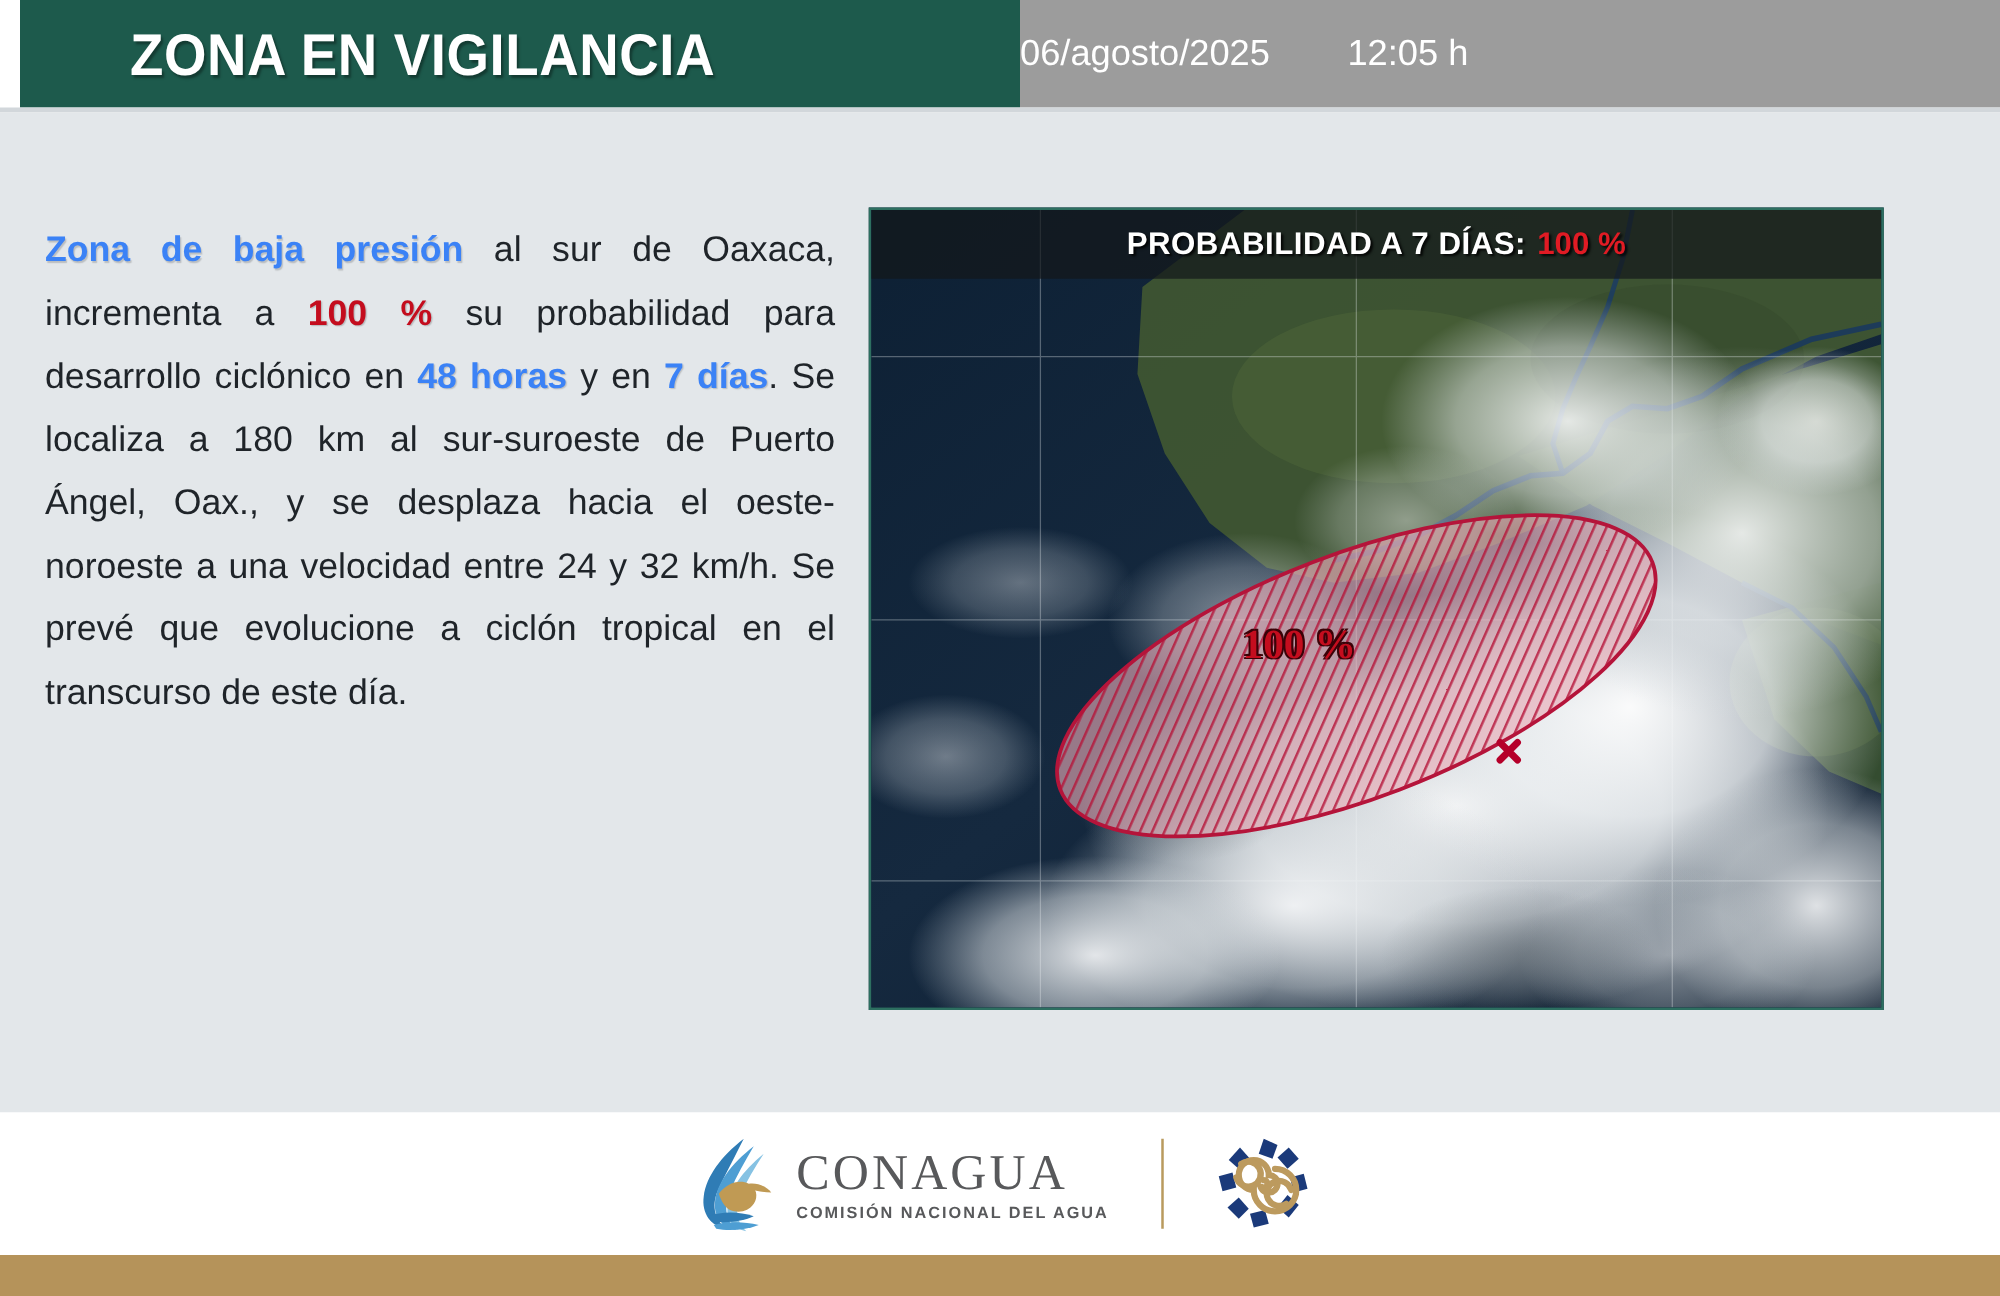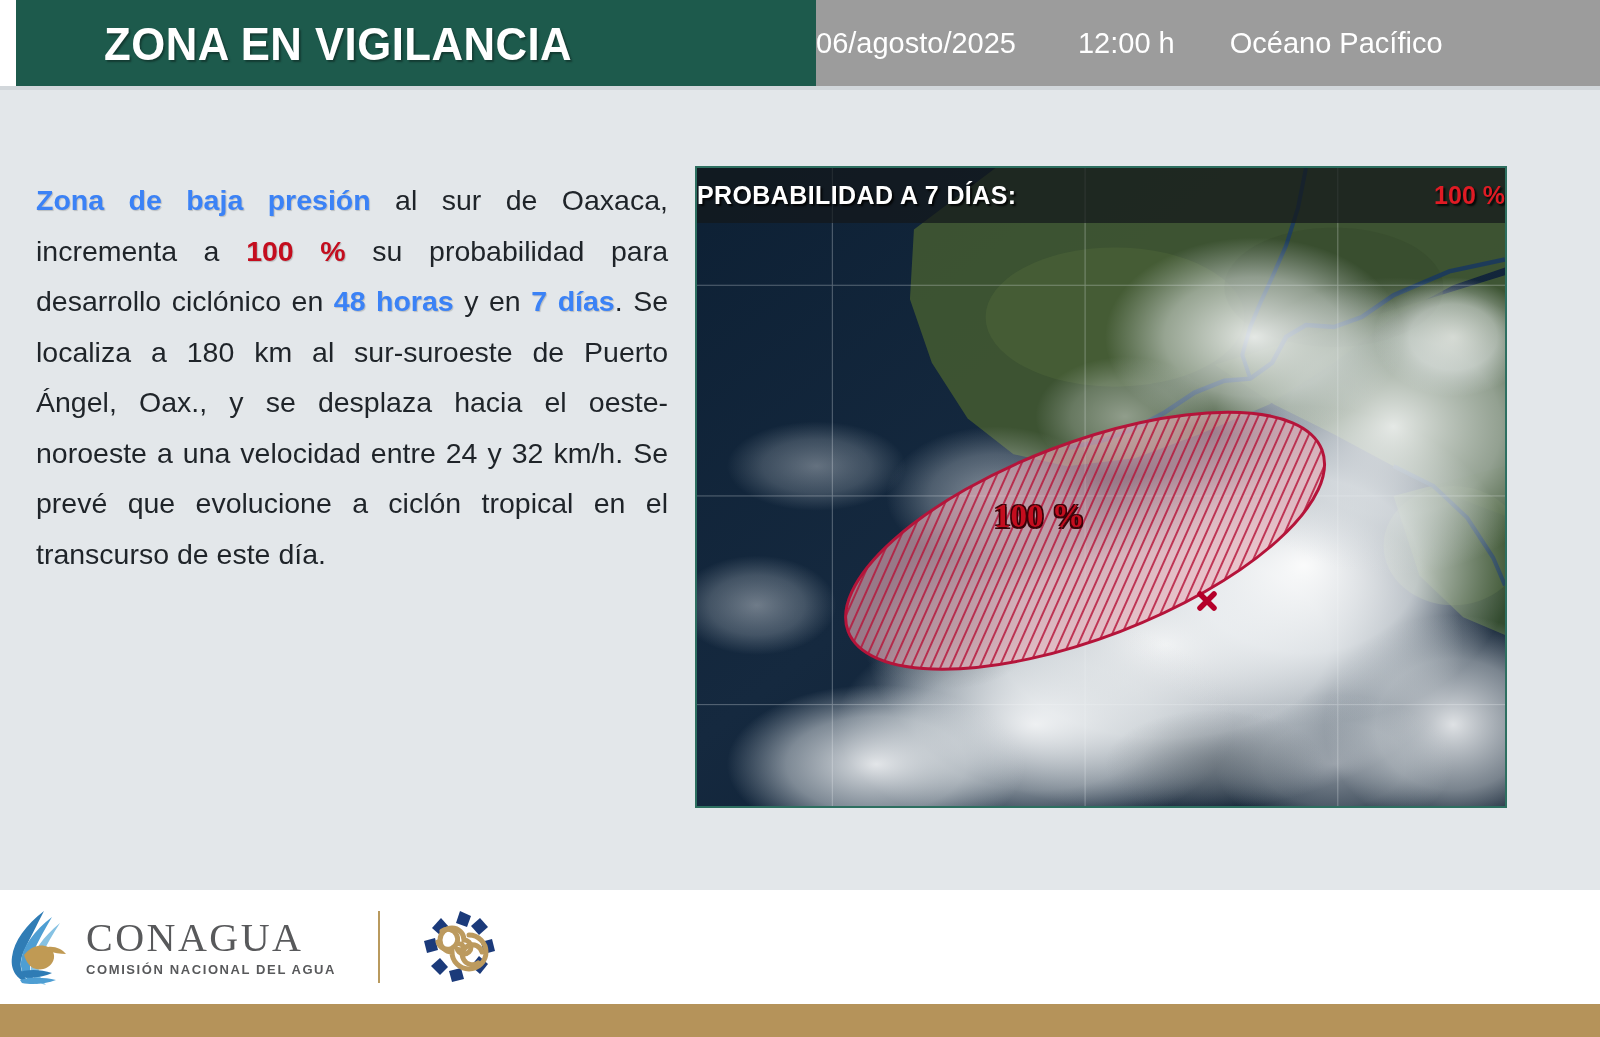--- a/index.html
+++ b/index.html
@@ -73,21 +73,21 @@
     width:812px;height:642px;
     border:2px solid #2d6f60;
     box-sizing:border-box;
     overflow:hidden;
     background:#10243a;
   }
   .map-canvas{position:absolute;left:0;top:0;width:100%;height:100%;}
   .map-banner{
     position:absolute;left:0;top:0;width:100%;height:55px;
     background:rgba(20,24,26,0.72);
-    display:flex;align-items:center;justify-content:space-between;
+    display:flex;align-items:center;justify-content:center;
     z-index:6;
   }
   .map-banner-text{
     color:#ffffff;font-size:25px;font-weight:bold;letter-spacing:0.4px;
     text-shadow:2px 2px 2px rgba(0,0,0,0.85);
     white-space:nowrap;
   }
   .map-banner-pct{
     color:#e01b24;font-size:25px;font-weight:bold;margin-left:9px;
     text-shadow:2px 2px 2px rgba(0,0,0,0.85);
@@ -102,21 +102,21 @@
     z-index:7;white-space:nowrap;
   }
   .x-marker{
     position:absolute;left:498px;top:421px;width:24px;height:24px;z-index:7;
   }
 
   
   .footer{
     position:absolute;left:0;top:890px;width:1600px;height:114px;
     background:#ffffff;
-    display:flex;align-items:center;justify-content:flex-start;
+    display:flex;align-items:center;justify-content:center;
   }
   .logos{display:flex;align-items:center;}
   .conagua{display:flex;align-items:center;}
   .conagua-text{margin-left:14px;display:flex;flex-direction:column;}
   .conagua-name{
     font-family:"Liberation Serif", serif;
     font-size:40px;color:#58595b;letter-spacing:2.5px;line-height:42px;
   }
   .conagua-sub{
     font-size:13px;color:#58595b;font-weight:bold;letter-spacing:1.6px;
@@ -142,22 +142,21 @@
 </style>
 </head>
 <body>
 
 <div class="header">
   <div class="header-left">
     <div class="header-title">ZONA EN VIGILANCIA</div>
   </div>
   <div class="header-right">
     <span class="hr-date">06/agosto/2025</span>
-    <span class="hr-time">12:00 h</span>
-    <span class="hr-basin">Océano Pacífico</span>
+    <span class="hr-time">12:05 h</span>
   </div>
 </div>
 <div class="hdr-strip"></div>
 
 <div class="body-area"></div>
 
 <div class="text-col">
   <b>Zona de baja presión</b><span> al sur de Oaxaca, incrementa a </span><span class="pct-red">100 %</span><span> su probabilidad para desarrollo ciclónico en </span><b>48 horas</b><span> y en </span><b>7 días</b><span>. Se localiza a 180 km al sur-suroeste de Puerto Ángel, Oax., y se desplaza hacia el oeste-noroeste a una velocidad entre 24 y 32 km/h. Se prevé que evolucione a ciclón tropical en el transcurso de este día.</span>
 </div>
 

